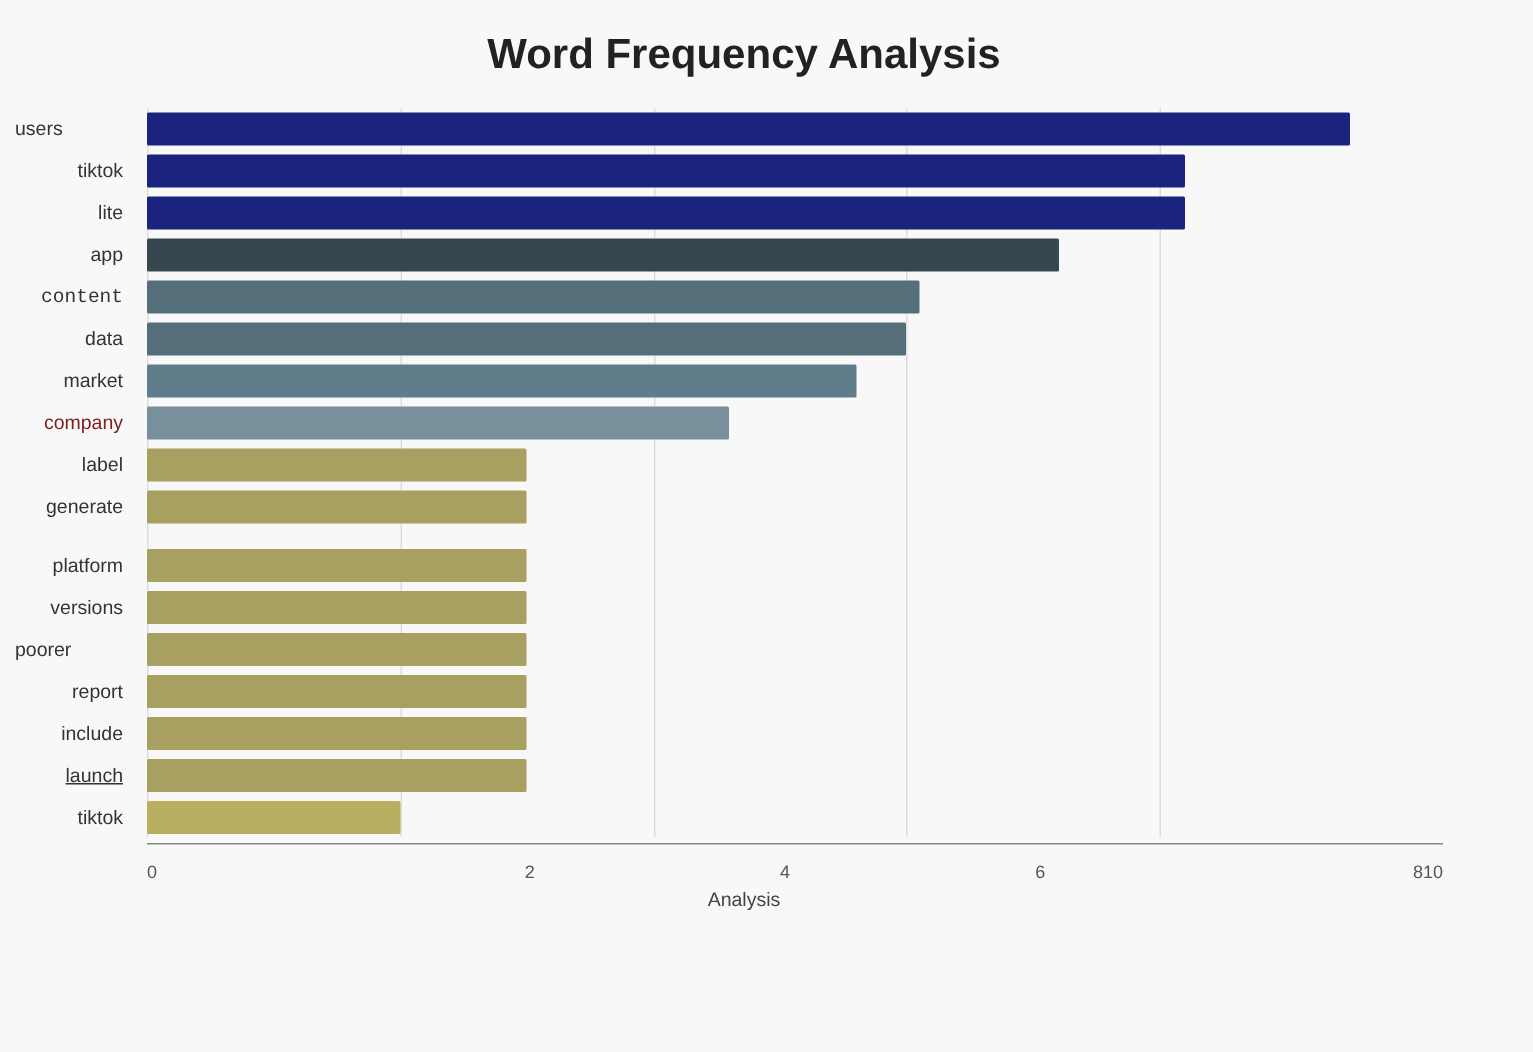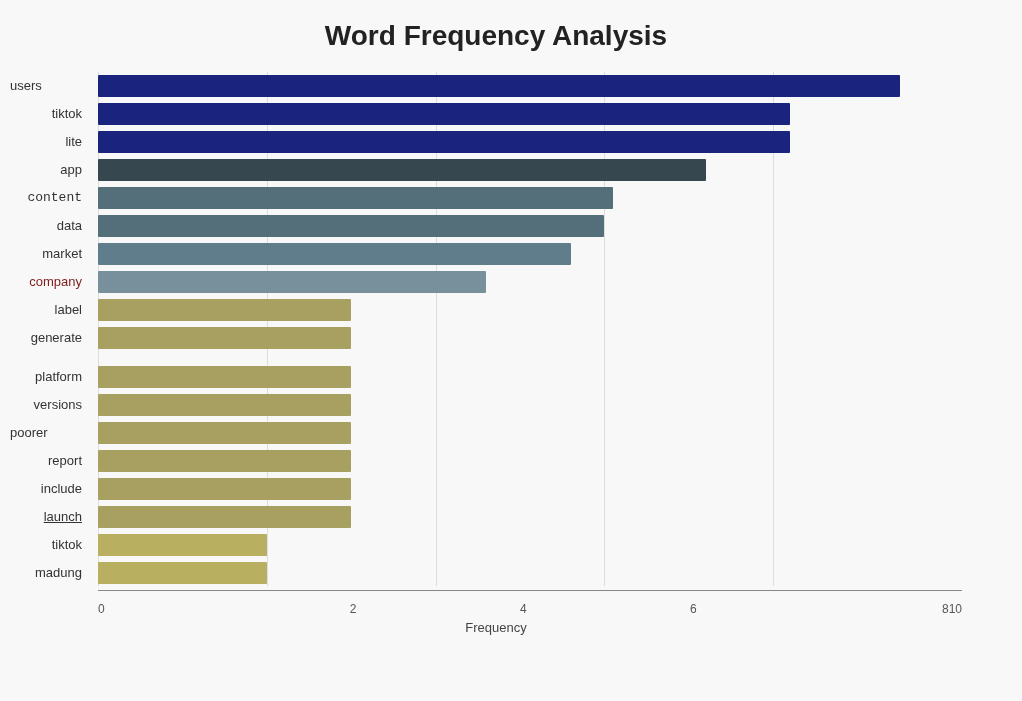--- a/index.html
+++ b/index.html
@@ -114,30 +114,26 @@
           <div style="height: 22px; width: 30%; background-color: rgb(168, 160, 96); border-radius: 1px; position: relative; z-index: 1;"></div>
         </div>
         <div style="display: flex; align-items: center; height: 27px; margin-bottom: 1px; position: relative;">
           <span style="position: absolute; left: -88px; width: 80px; text-align: right; font-size: 13px; color: rgb(51, 51, 51); padding-right: 8px; text-decoration: underline;">launch</span>
           <div style="height: 22px; width: 30%; background-color: rgb(168, 160, 96); border-radius: 1px; position: relative; z-index: 1;"></div>
         </div>
         <div style="display: flex; align-items: center; height: 27px; margin-bottom: 1px; position: relative;">
           <span style="position: absolute; left: -88px; width: 80px; text-align: right; font-size: 13px; color: rgb(51, 51, 51); padding-right: 8px;">tiktok</span>
           <div style="height: 22px; width: 20%; background-color: rgb(184, 176, 96); border-radius: 1px; position: relative; z-index: 1;"></div>
         </div>
-        <div style="display: flex; align-items: center; height: 27px; margin-bottom: 1px; position: relative;">
-          <span style="position: absolute; left: -88px; width: 80px; text-align: right; font-size: 13px; color: rgb(51, 51, 51); padding-right: 8px;">madung</span>
-          <div style="height: 22px; width: 20%; background-color: rgb(184, 176, 96); border-radius: 1px; position: relative; z-index: 1;"></div>
-        </div>
       </div>
     </div>
 
   <div id="x-axis-container" style="margin-left: 88px; margin-right: 20px; margin-top: 4px; border-top: 1.5px solid #888; position: relative; height: 6px;"></div>
   <div id="x-labels" style="display: flex; margin-left: 88px; margin-right: 20px; padding-top: 6px;">
       <span style="font-size: 12px; color: rgb(85, 85, 85); position: relative; flex: 1 1 0%; text-align: left;">0</span>
       <span style="font-size: 12px; color: rgb(85, 85, 85); position: relative; flex: 1 1 0%; text-align: center;">2</span>
       <span style="font-size: 12px; color: rgb(85, 85, 85); position: relative; flex: 1 1 0%; text-align: center;">4</span>
       <span style="font-size: 12px; color: rgb(85, 85, 85); position: relative; flex: 1 1 0%; text-align: center;">6</span>
       <span style="font-size: 12px; color: rgb(85, 85, 85); position: relative; flex: 1 1 0%; text-align: right;">8</span>
       <span style="font-size: 12px; color: rgb(85, 85, 85); text-align: right;">10</span>
     </div>
-  <div class="x-axis-title" style="margin-top: 4px;">Frequency</div>
+  <div class="x-axis-title" style="margin-top: 4px;">Analysis</div>
 </div>
 
 </body></html>

